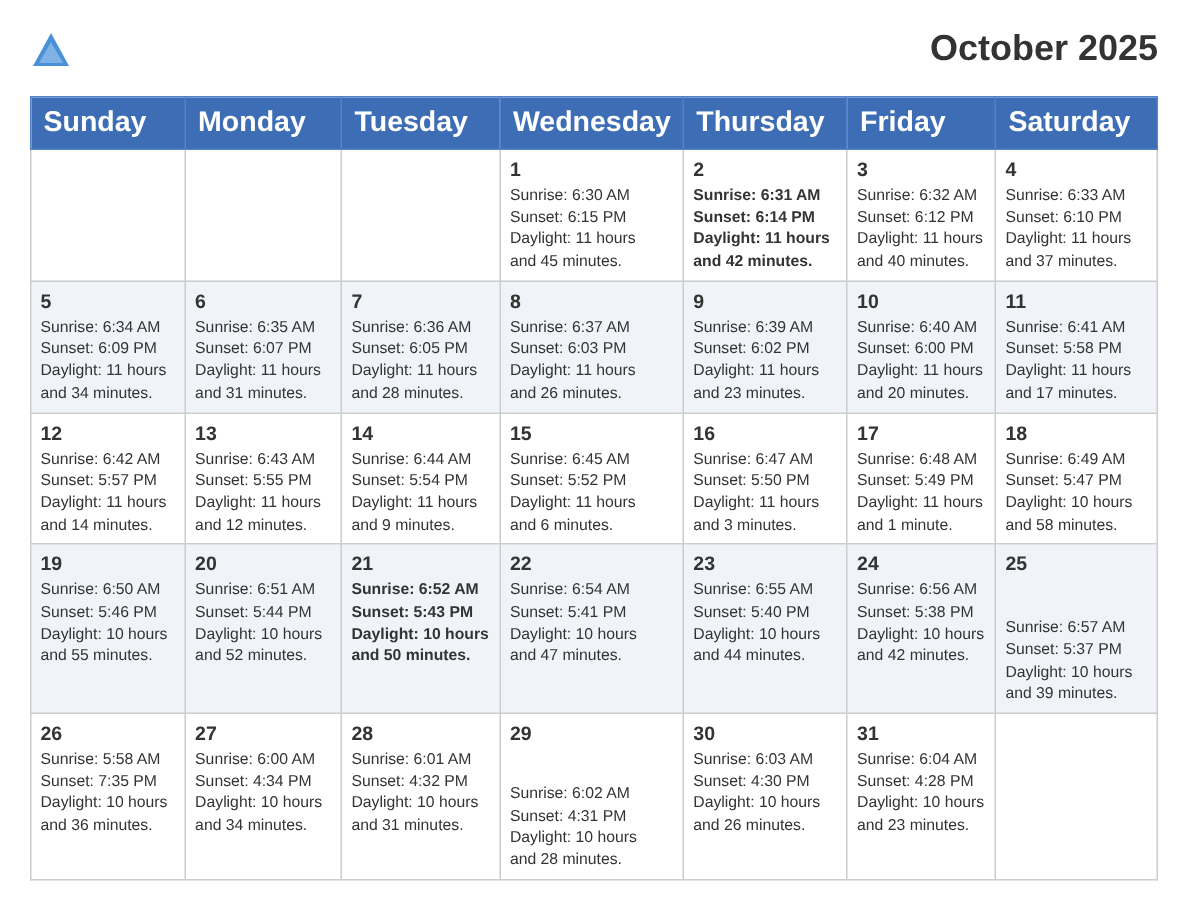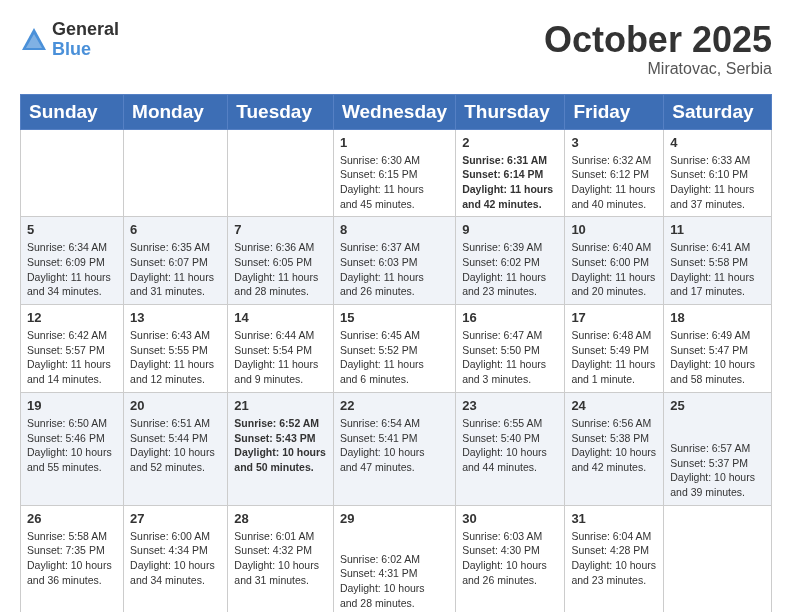--- a/index.html
+++ b/index.html
@@ -37,21 +37,21 @@
     }
     .logo-icon {
       width: 28px;
       height: 28px;
       margin-right: 4px;
     }
     .title-section {
       text-align: right;
     }
     .month-title {
-      font-size: 36px;
+      font-size: 24px;
       font-weight: bold;
       color: #333;
       line-height: 1.1;
     }
     .location {
       font-size: 16px;
       color: #555;
     }
     .calendar {
       width: 100%;
@@ -102,28 +102,23 @@
   </style>
 </head>
 <body>
 
 <div class="header">
   <div class="logo">
     <svg class="logo-icon" viewBox="0 0 28 28" xmlns="http://www.w3.org/2000/svg">
       <polygon points="14,2 26,24 2,24" fill="#4a90d9"></polygon>
       <polygon points="14,8 22,22 6,22" fill="#fff" opacity="0.3"></polygon>
     </svg>
-    <div class="logo-text">
-      <span class="logo-general">General</span>
-      <span class="logo-blue">Blue</span>
-    </div>
   </div>
   <div class="title-section">
     <div class="month-title">October 2025</div>
-    <div class="location">Miratovac, Serbia</div>
   </div>
 </div>
 
 <table class="calendar">
   <thead>
     <tr>
     <th>Sunday</th>
         <th>Monday</th>
         <th>Tuesday</th>
         <th>Wednesday</th>

